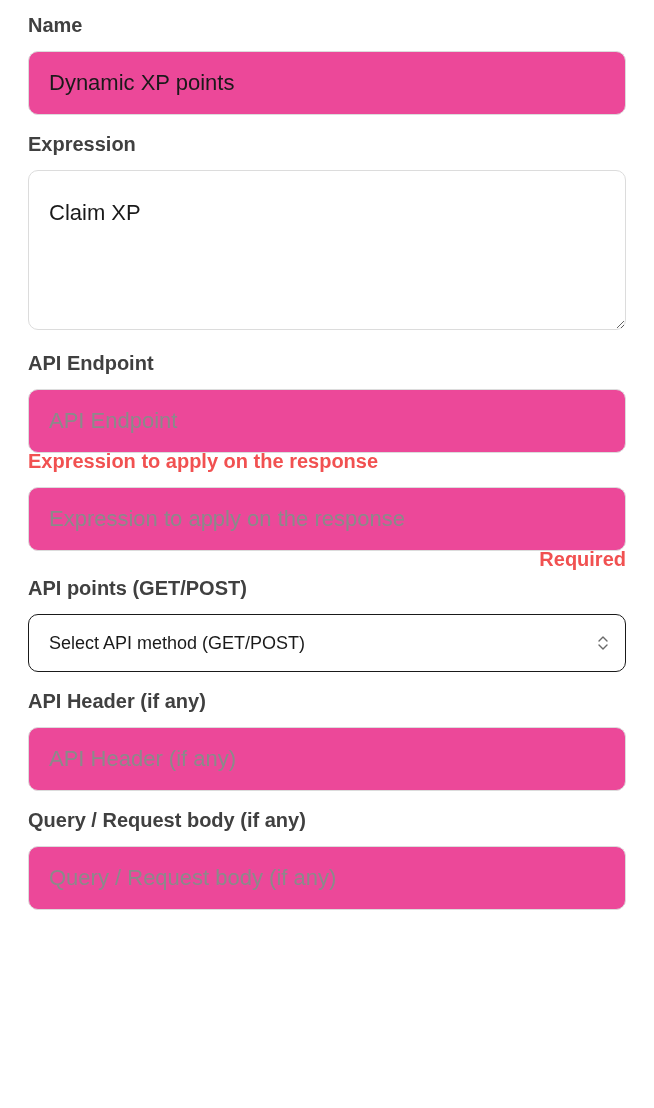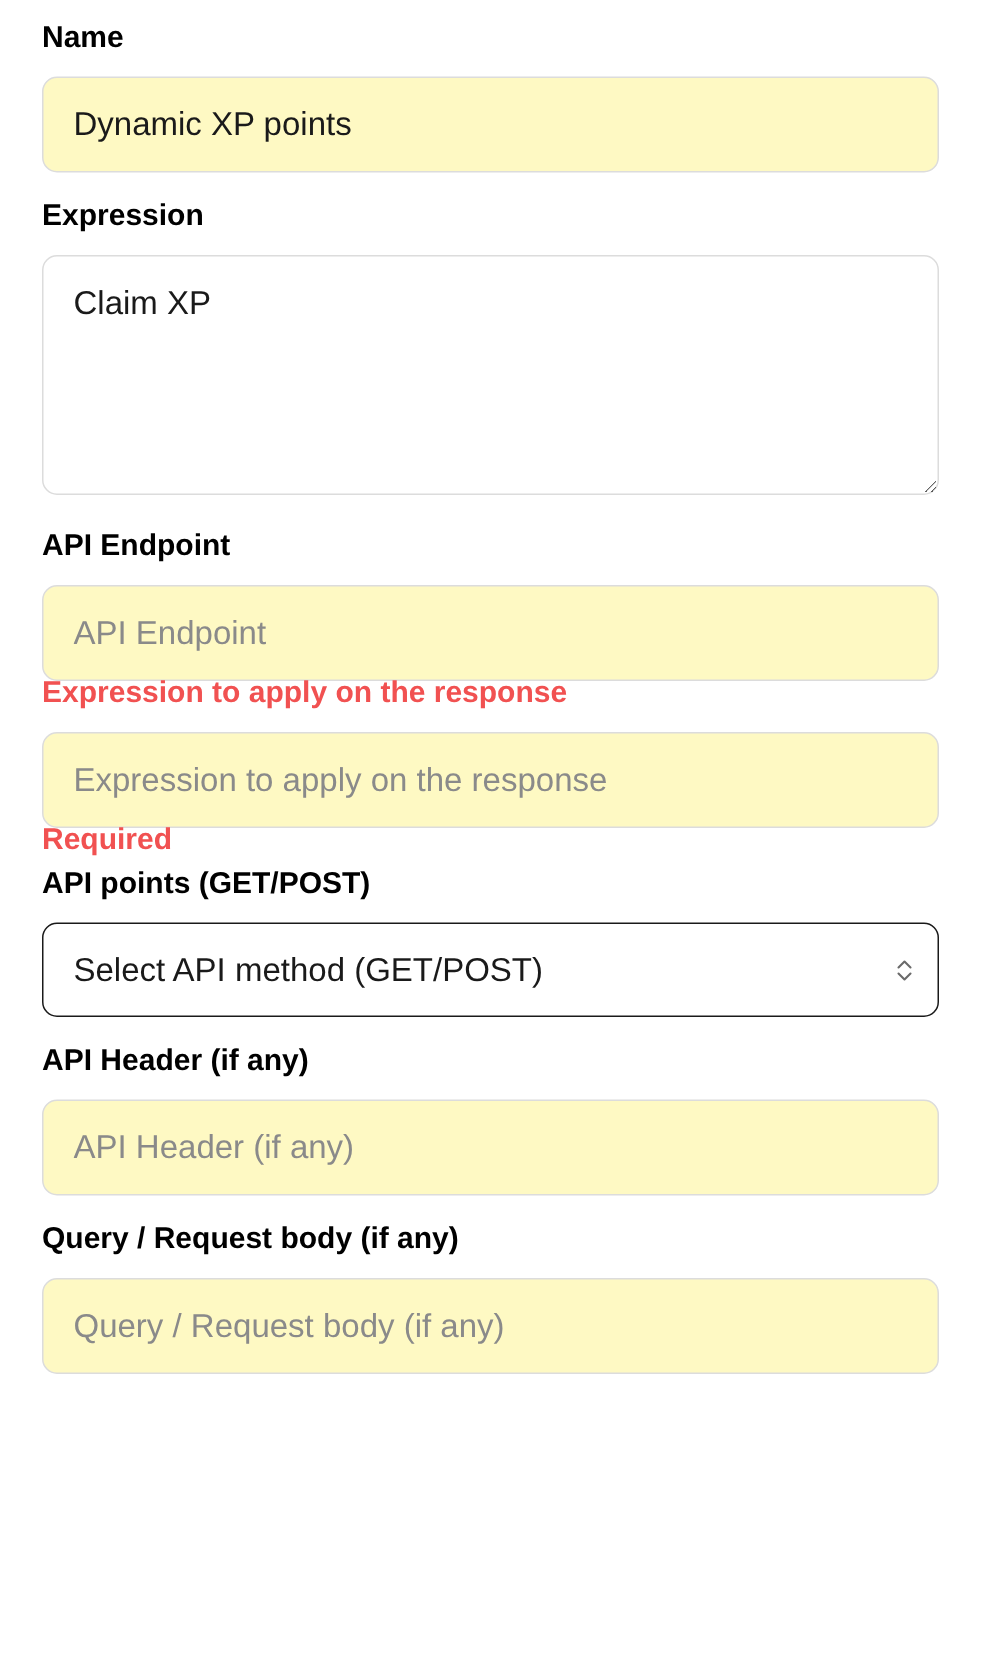--- a/index.html
+++ b/index.html
@@ -14,68 +14,68 @@
       width: 654px;
       color: #1a1a1a;
     }
     .field-group {
       margin-bottom: 18px;
     }
     .field-label {
       display: block;
       font-size: 20px;
       font-weight: 600;
-      color: #000000;
+      color: #404040;
       margin-bottom: 14px;
     }
     .field-error {
       display: block;
       font-size: 20px;
       font-weight: 600;
       color: #f15151;
       margin-bottom: 14px;
       margin-top: -4px;
     }
     .text-input {
       width: 100%;
       font-size: 22px;
       padding: 18px 20px;
       border: 1px solid #dcdcdc;
       border-radius: 10px;
       font-family: inherit;
       color: #1a1a1a;
       outline: none;
-      background: #fef9c3;
+      background: #ec4899;
     }
     .text-input::placeholder {
       color: #8a8a8a;
     }
     .textarea-input {
       width: 100%;
       font-size: 22px;
-      padding: 18px 20px;
+      padding: 29px 20px;
       border: 1px solid #dcdcdc;
       border-radius: 10px;
       font-family: inherit;
       color: #1a1a1a;
       outline: none;
       resize: vertical;
       min-height: 160px;
       background: #fff;
     }
     .textarea-input::placeholder {
       color: #8a8a8a;
     }
     .select-wrapper {
       position: relative;
       width: 100%;
     }
     .select-input {
       width: 100%;
-      font-size: 22px;
+      font-size: 18px;
       padding: 18px 50px 18px 20px;
       border: 1.5px solid #1a1a1a;
       border-radius: 10px;
       font-family: inherit;
       color: #1a1a1a;
       outline: none;
       appearance: none;
       -webkit-appearance: none;
       background: #fff;
       cursor: pointer;
@@ -117,21 +117,21 @@
   <label class="field-label">API Endpoint</label>
   <input type="text" class="text-input" placeholder="API Endpoint" style="">
 </div>
 
 <div class="field-group tight-bottom">
   <label class="field-error">Expression to apply on the response</label>
   <input type="text" class="text-input" placeholder="Expression to apply on the response" style="">
 </div>
 
 <div class="field-group">
-  <label class="field-error" style="margin-bottom:6px;">Required</label>
+  <label class="field-error" style="margin-bottom:6px;text-align:right;">Required</label>
   <label class="field-label">API points (GET/POST)</label>
   <div class="select-wrapper">
     <select class="select-input">
       <option value="" disabled="" selected="">Select API method (GET/POST)</option>
       <option value="GET">GET</option>
       <option value="POST">POST</option>
     </select>
     <span class="select-chevrons">
       <svg viewBox="0 0 10 6">
           <path d="M1 5 L5 1 L9 5" stroke="#6a6a6a" stroke-width="1.4" fill="none" stroke-linecap="round" stroke-linejoin="round"></path>

